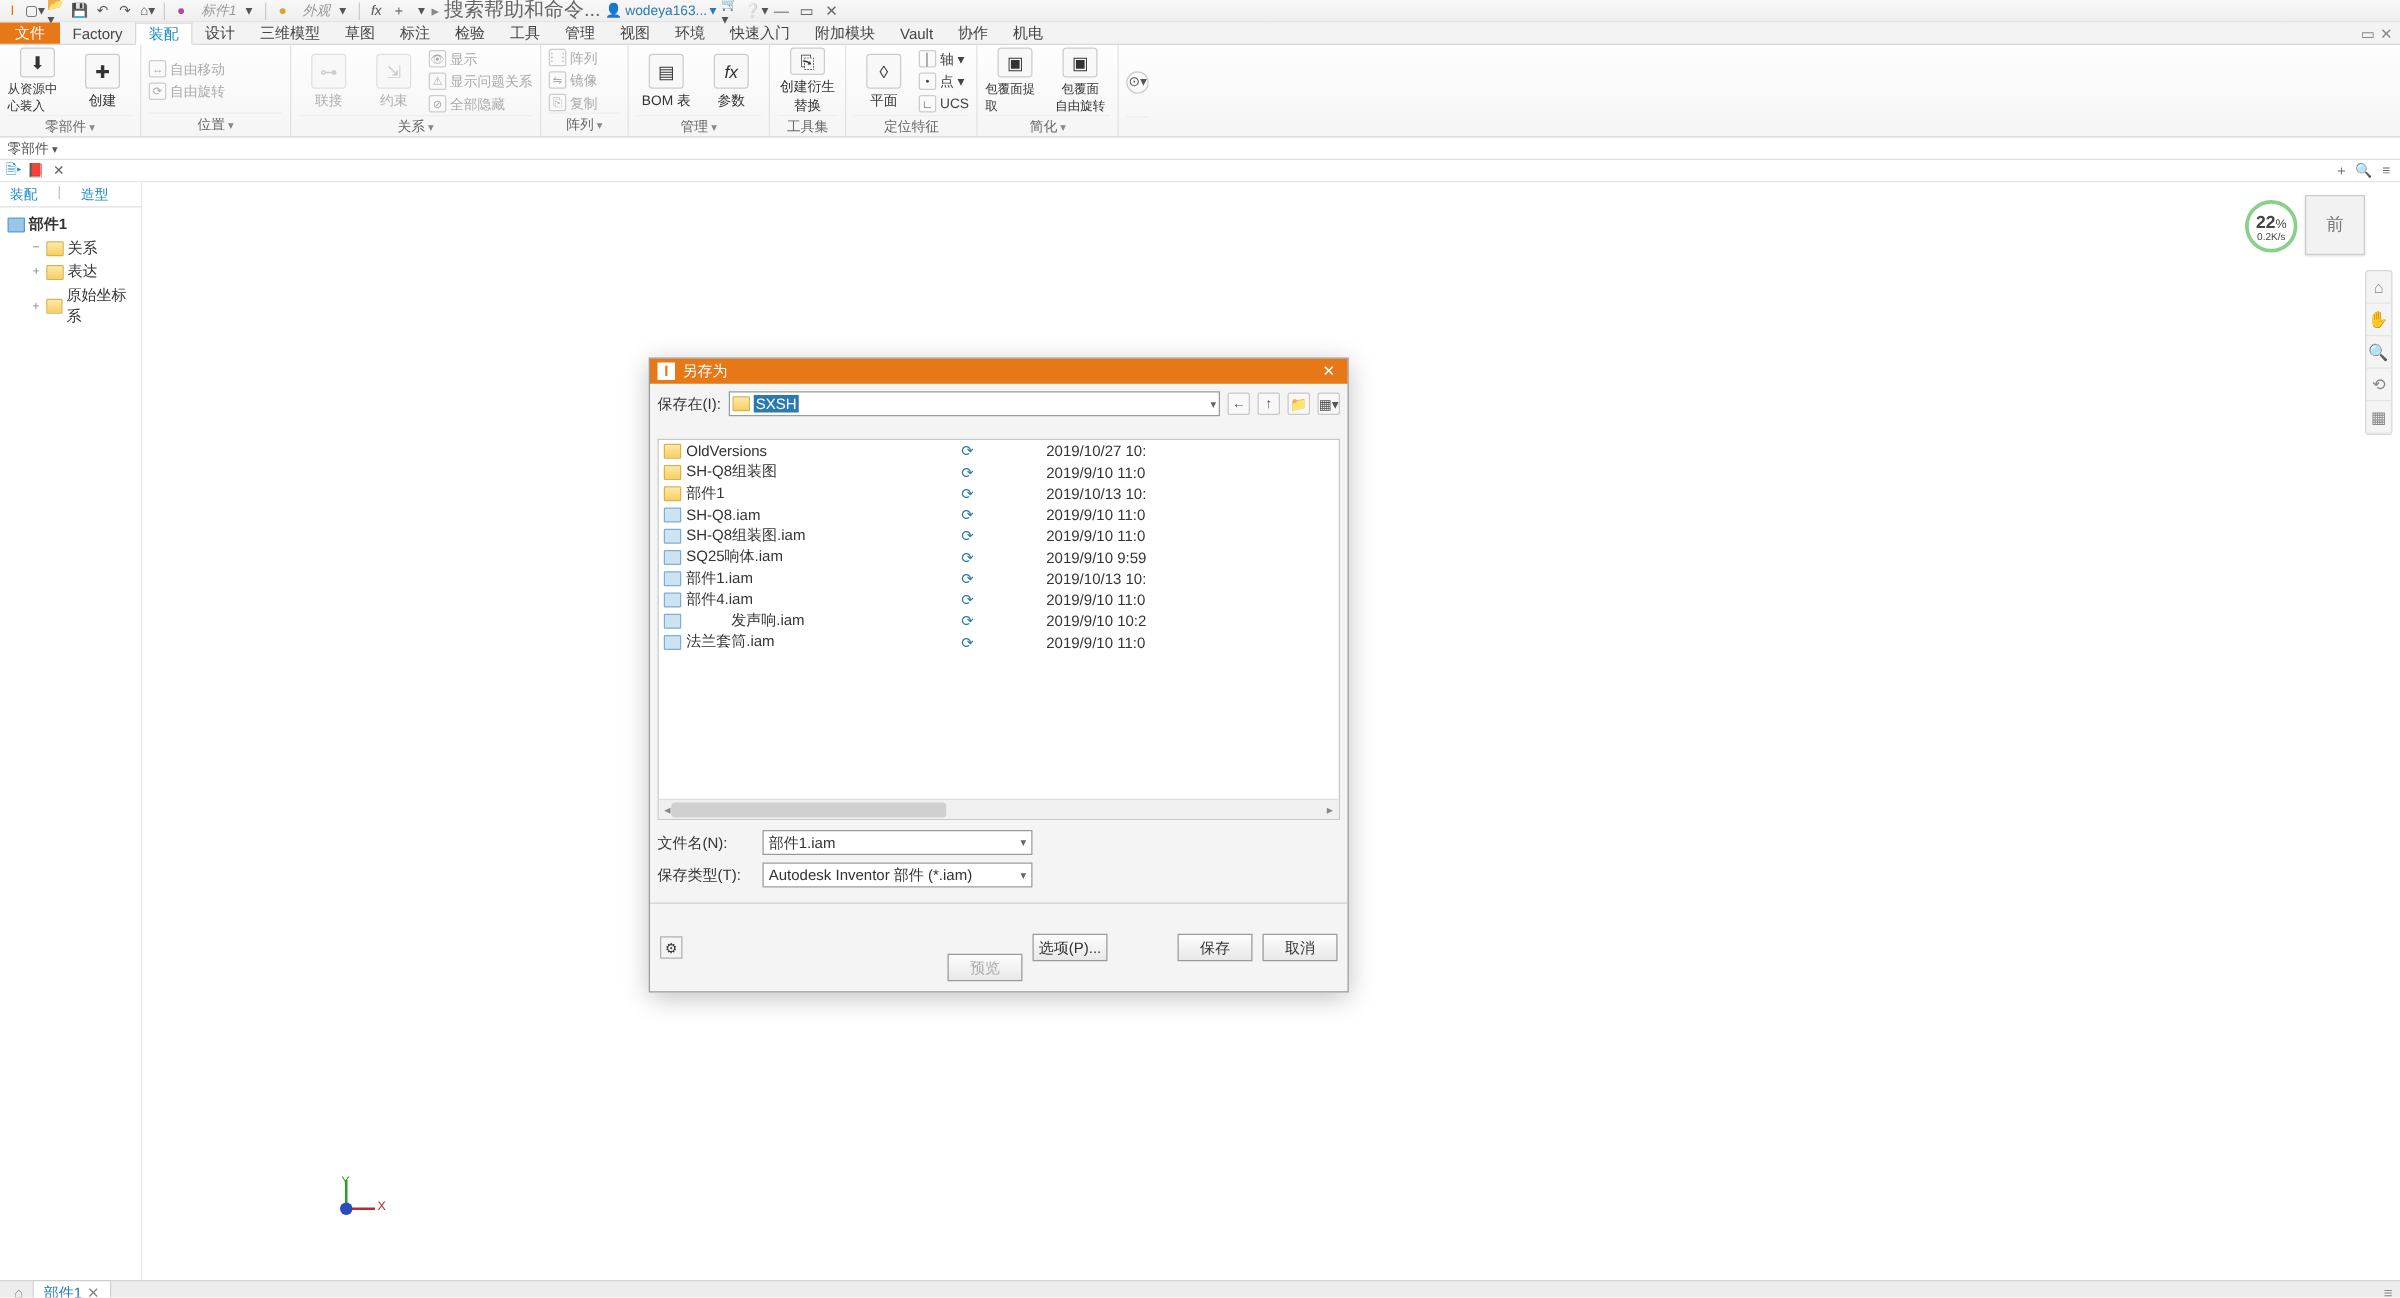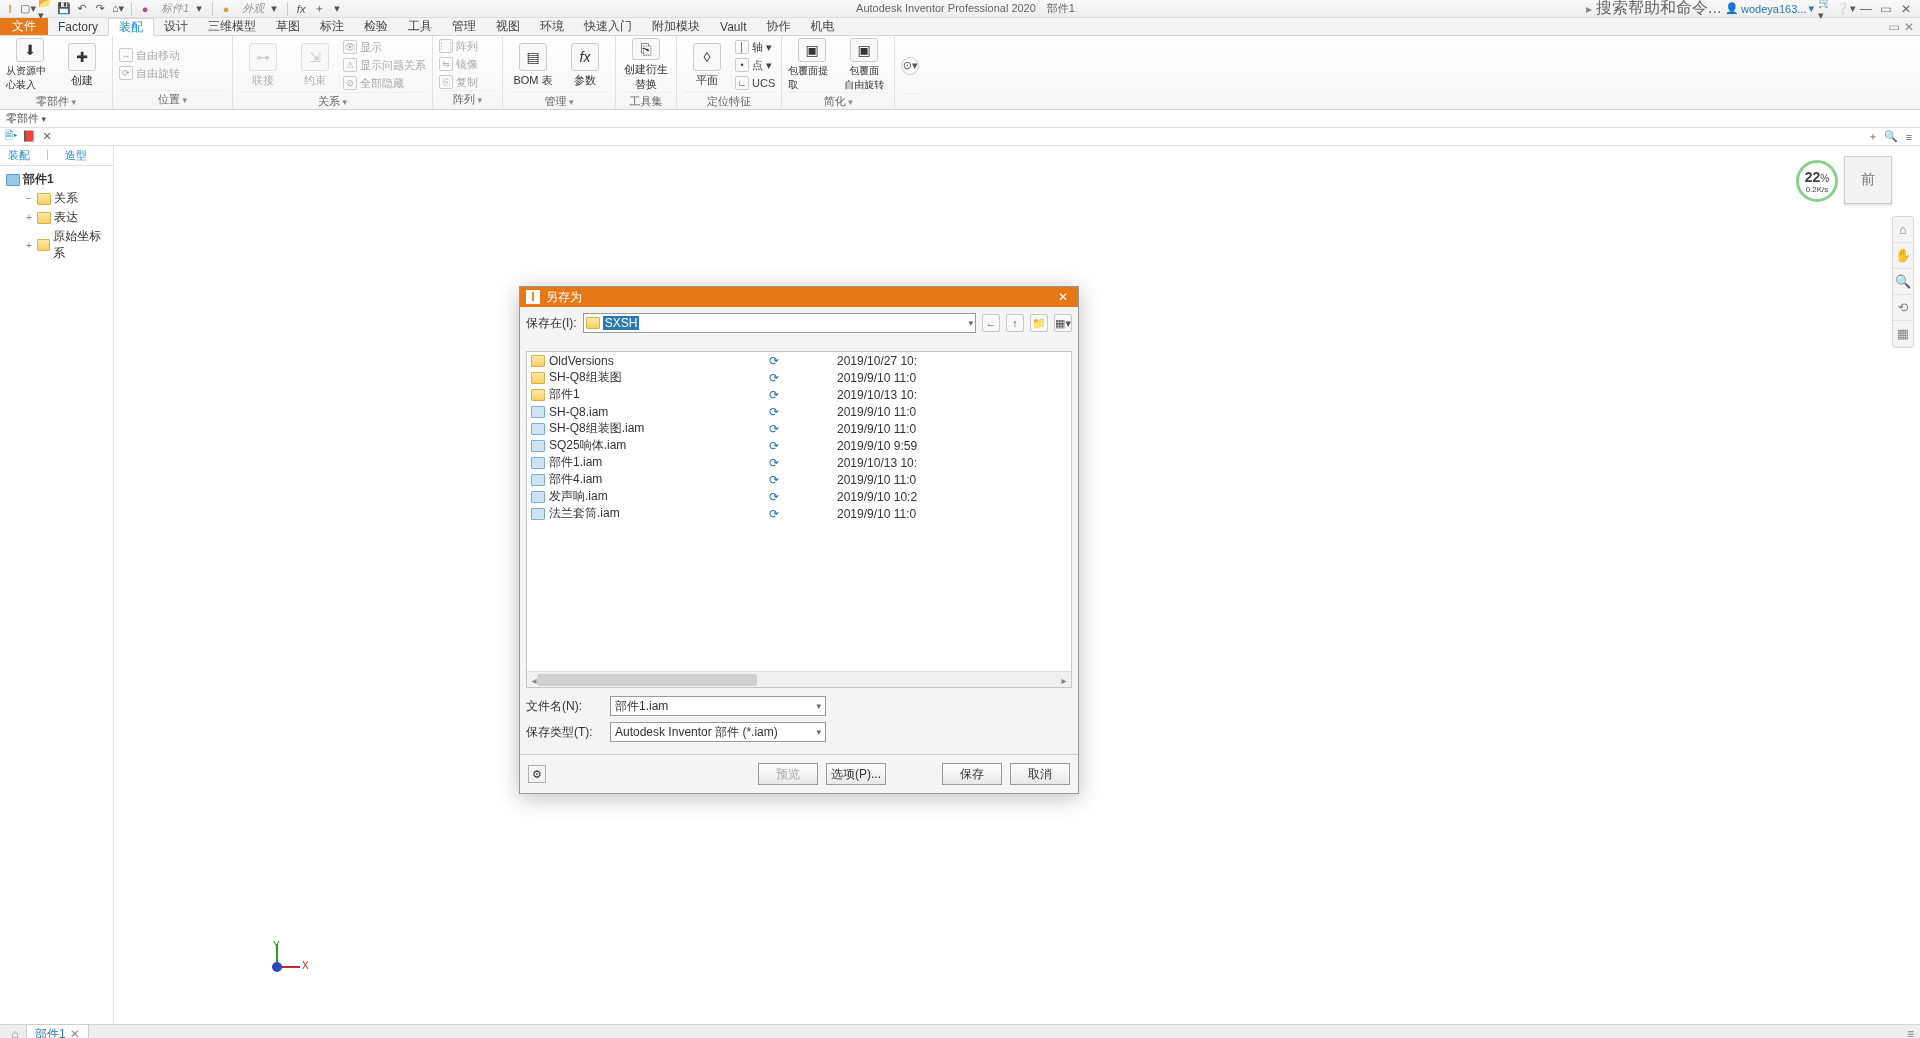--- a/index.html
+++ b/index.html
@@ -96,21 +96,21 @@
 
 .dlg-fields { margin-top:8px; font-size:12px; }
 .field-row { display:flex; align-items:center; margin-bottom:6px; gap:6px; }
 .field-label { width:78px; }
 .field-input { flex:0 0 216px; height:20px; border:1px solid #9a9a9a; background:#fff; display:flex; align-items:center; padding:0 4px; justify-content:space-between; }
 .field-input .dd { color:#666; font-size:9px; }
 
 .dlg-foot { border-top:1px solid #d0d0d0; padding:8px; display:flex; align-items:center; gap:8px; }
 .opt-btn { width:18px; height:18px; border:1px solid #b0b0b0; background:#f4f4f4; display:inline-flex; align-items:center; justify-content:center; font-size:11px; cursor:pointer; }
 .btn { width:60px; height:22px; border:1px solid #9a9a9a; background:linear-gradient(#fdfdfd,#e8e8e8); display:inline-flex; align-items:center; justify-content:center; font-size:12px; cursor:pointer; }
-.btn.dis { color:#aaa; }
+.btn.dis { color:#aaa;margin-top:32px; }
 .spacer { flex:1; }
 
 
 .triad { position:absolute; left:150px; bottom:40px; width:40px; height:40px; }
 .triad .y { position:absolute; left:12px; top:0; width:2px; height:22px; background:#2a9d2a; }
 .triad .x { position:absolute; left:12px; top:22px; width:24px; height:2px; background:#c02a2a; }
 .triad .o { position:absolute; left:8px; top:18px; width:10px; height:10px; background:#2a4ac0; border-radius:50%; }
 .triad .ly { position:absolute; left:9px; top:-4px; font-size:10px; color:#2a9d2a; }
 .triad .lx { position:absolute; left:38px; top:16px; font-size:10px; color:#c02a2a; }
 
@@ -152,21 +152,20 @@
     <span class="qat-i">▾</span>
     <span class="qat-sep"></span>
     <span class="qat-i" style="color:#e0a030;">●</span>
     <span class="qat-search">外观</span>
     <span class="qat-i">▾</span>
     <span class="qat-sep"></span>
     <span class="qat-i" style="font-style:italic;">fx</span>
     <span class="qat-i">＋</span>
     <span class="qat-i">▾</span>
   </div>
-  <div class="qat-center">Autodesk Inventor Professional 2020　部件1</div>
   <div class="qat-right">
     <span style="color:#888;">▸</span>
     <span class="qat-help">搜索帮助和命令...</span>
     <span class="qat-user">👤 <span>wodeya163...</span> ▾</span>
     <span class="qat-i">🛒▾</span>
     <span class="qat-i">❔▾</span>
     <span class="win-btn">—</span>
     <span class="win-btn">▭</span>
     <span class="win-btn">✕</span>
   </div>
@@ -493,21 +492,21 @@
   </div>
                 <div class="list-row">
     <div class="col-name" style="display:flex;align-items:center;">
                     <span class="row-ic iam-ic"></span>
                     <span>部件4.iam</span>
                   </div>
     <div class="col-status sync-ic">⟳</div>
     <div class="col-date">2019/9/10 11:0</div>
   </div>
                 <div class="list-row">
-    <div class="col-name" style="display:flex;align-items:center;">
+    <div class="col-name" style="display:flex;align-items:center;gap:36px;">
                     <span class="row-ic iam-ic"></span>
                     <span>发声响.iam</span>
                   </div>
     <div class="col-status sync-ic">⟳</div>
     <div class="col-date">2019/9/10 10:2</div>
   </div>
                 <div class="list-row">
     <div class="col-name" style="display:flex;align-items:center;">
                     <span class="row-ic iam-ic"></span>
                     <span>法兰套筒.iam</span>

